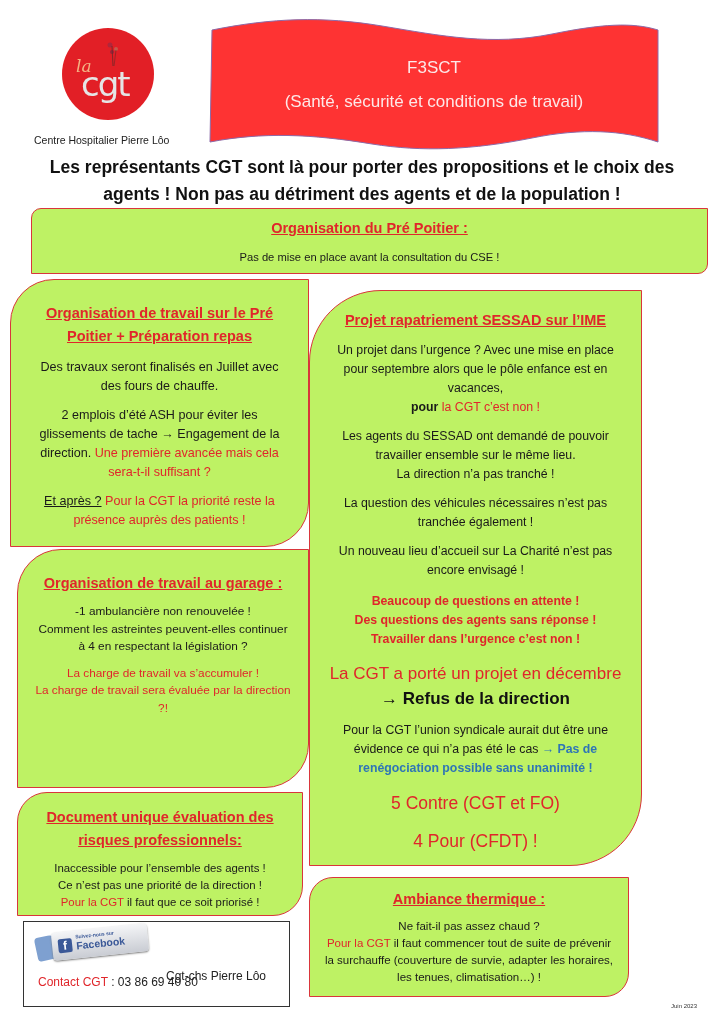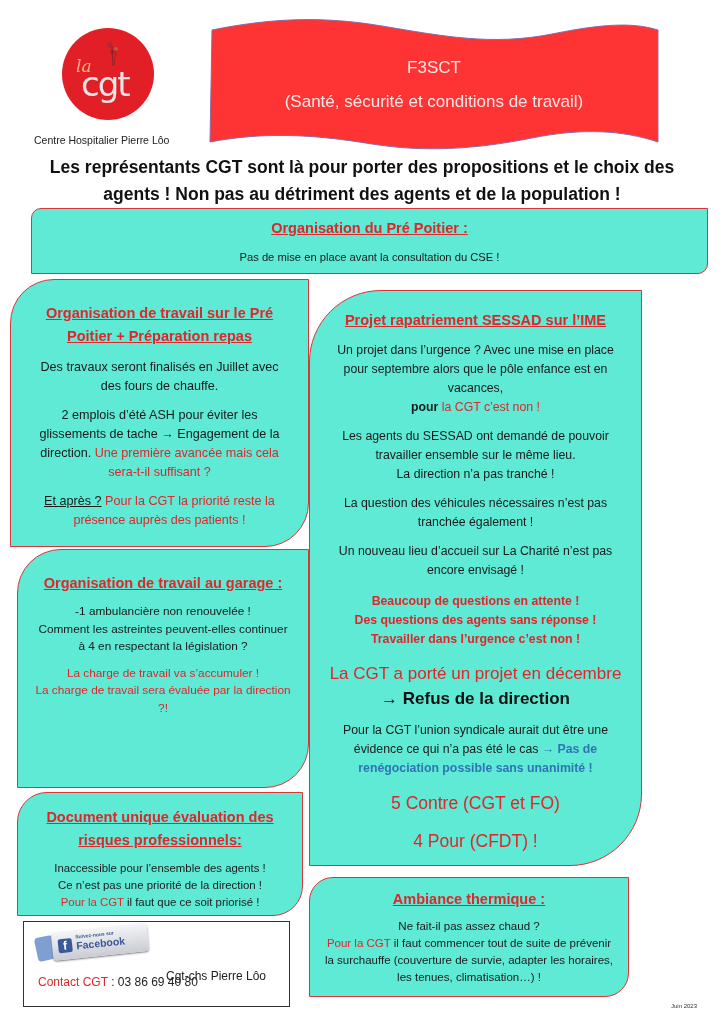--- a/index.html
+++ b/index.html
@@ -21,21 +21,21 @@
     
     .banner { position: absolute; left: 202px; top: 12px; width: 464px; height: 140px; }
     .banner svg { position: absolute; left: 0; top: 0; }
     .banner .b-text { position: absolute; left: 0; top: 0; width: 464px; height: 140px; display: flex; flex-direction: column; align-items: center; justify-content: center; color: #fde8e8; padding-top: 6px; }
     .banner .b-title { font-size: 17px; margin-bottom: 14px; }
     .banner .b-sub { font-size: 17px; }
 
     .headline { position: absolute; left: 0; top: 154px; width: 724px; text-align: center; font-weight: bold; font-size: 17.5px; line-height: 27px; color: #111; }
 
     
-    .box { position: absolute; border: 1.6px solid #d9363b; background: #5eead4; text-align: center; }
+    .box { position: absolute; border: 1.6px solid #d9363b; background: #bef264; text-align: center; }
     .box h2 { font-size: 14.5px; font-weight: bold; color: #e0262b; text-decoration: underline; line-height: 22px; }
     .box p { font-size: 12.3px; line-height: 17.5px; margin-top: 9px; }
 
     .box-top { left: 31px; top: 208px; width: 677px; height: 66px; border-radius: 10px 0 10px 0; padding-top: 8px; }
     .box-top p { font-size: 11.2px; margin-top: 10px; }
 
     .box-l1 { left: 10px; top: 279px; width: 299px; height: 268px; border-radius: 44px 0 44px 0; padding: 22px 20px 0 20px; }
     .box-l1 h2 { font-size: 14.5px; line-height: 23px; }
     .box-l1 p { font-size: 12.6px; line-height: 19px; margin-top: 10px; }
 

